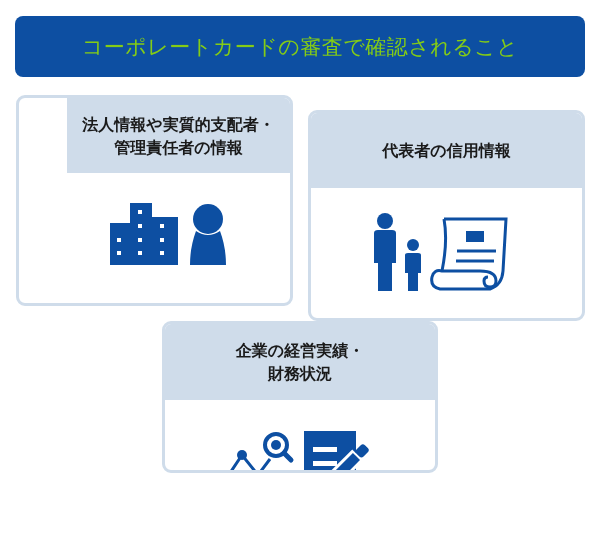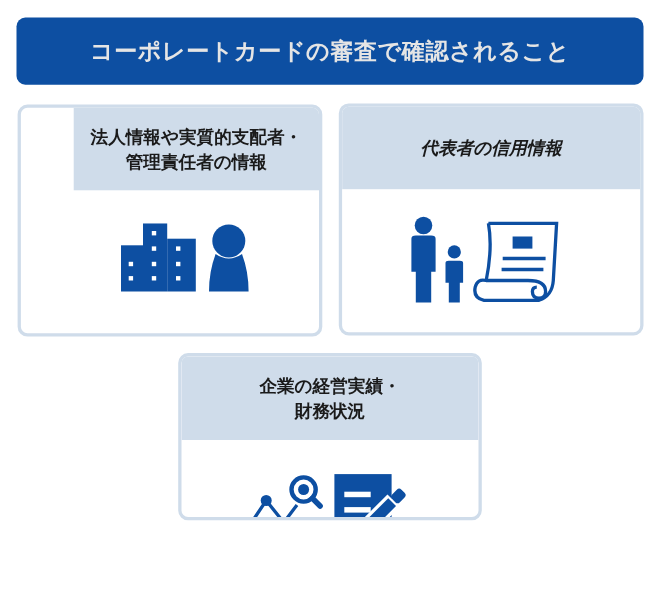--- a/index.html
+++ b/index.html
@@ -4,35 +4,35 @@
 <style>
   html, body { margin: 0; padding: 0; background: #ffffff; }
   body {
     width: 600px; height: 550px; position: relative; overflow: hidden;
     font-family: "DejaVu Sans", "Liberation Sans", sans-serif;
   }
   .title-bar {
     position: absolute; left: 15px; top: 16px; width: 570px; height: 61px;
     background: #0d4fa2; border-radius: 8px;
     display: flex; align-items: center; justify-content: center;
-    color: #e5e5e5; font-weight: bold; font-size: 21px; letter-spacing: 0.5px;
+    color: #84cc16; font-weight: normal; font-size: 21px; letter-spacing: 0.5px;
   }
   .card {
     position: absolute; box-sizing: border-box;
     border: 3px solid #cfdcea; border-radius: 9px; background: #ffffff;
     overflow: hidden;
   }
   .card-head {
     background: #cfdcea; display: flex; align-items: center; justify-content: center;
     text-align: center; color: #1a1a1a; font-weight: bold; font-size: 16px;
     line-height: 23px; white-space: pre-line;
   }
   .card-body { position: relative; display: flex; align-items: center; justify-content: center; }
   #card-1 { left: 16px; top: 95px; width: 277px; height: 211px; padding-left: 48px; }
-  #card-2 { left: 308px; top: 94px; width: 277px; height: 211px; font-style: italic; }
+  #card-2 { left: 308px; top: 110px; width: 277px; height: 211px; }
   #card-3 { left: 162px; top: 321px; width: 276px; height: 152px; }
   #card-1 .card-head, #card-2 .card-head { height: 75px; }
   #card-1 .card-body, #card-2 .card-body { height: 130px; }
   #card-3 .card-head { height: 76px; }
   #card-3 .card-body { height: 130px; }
   svg { display: block; }
 </style>
 </head>
 <body>
 

